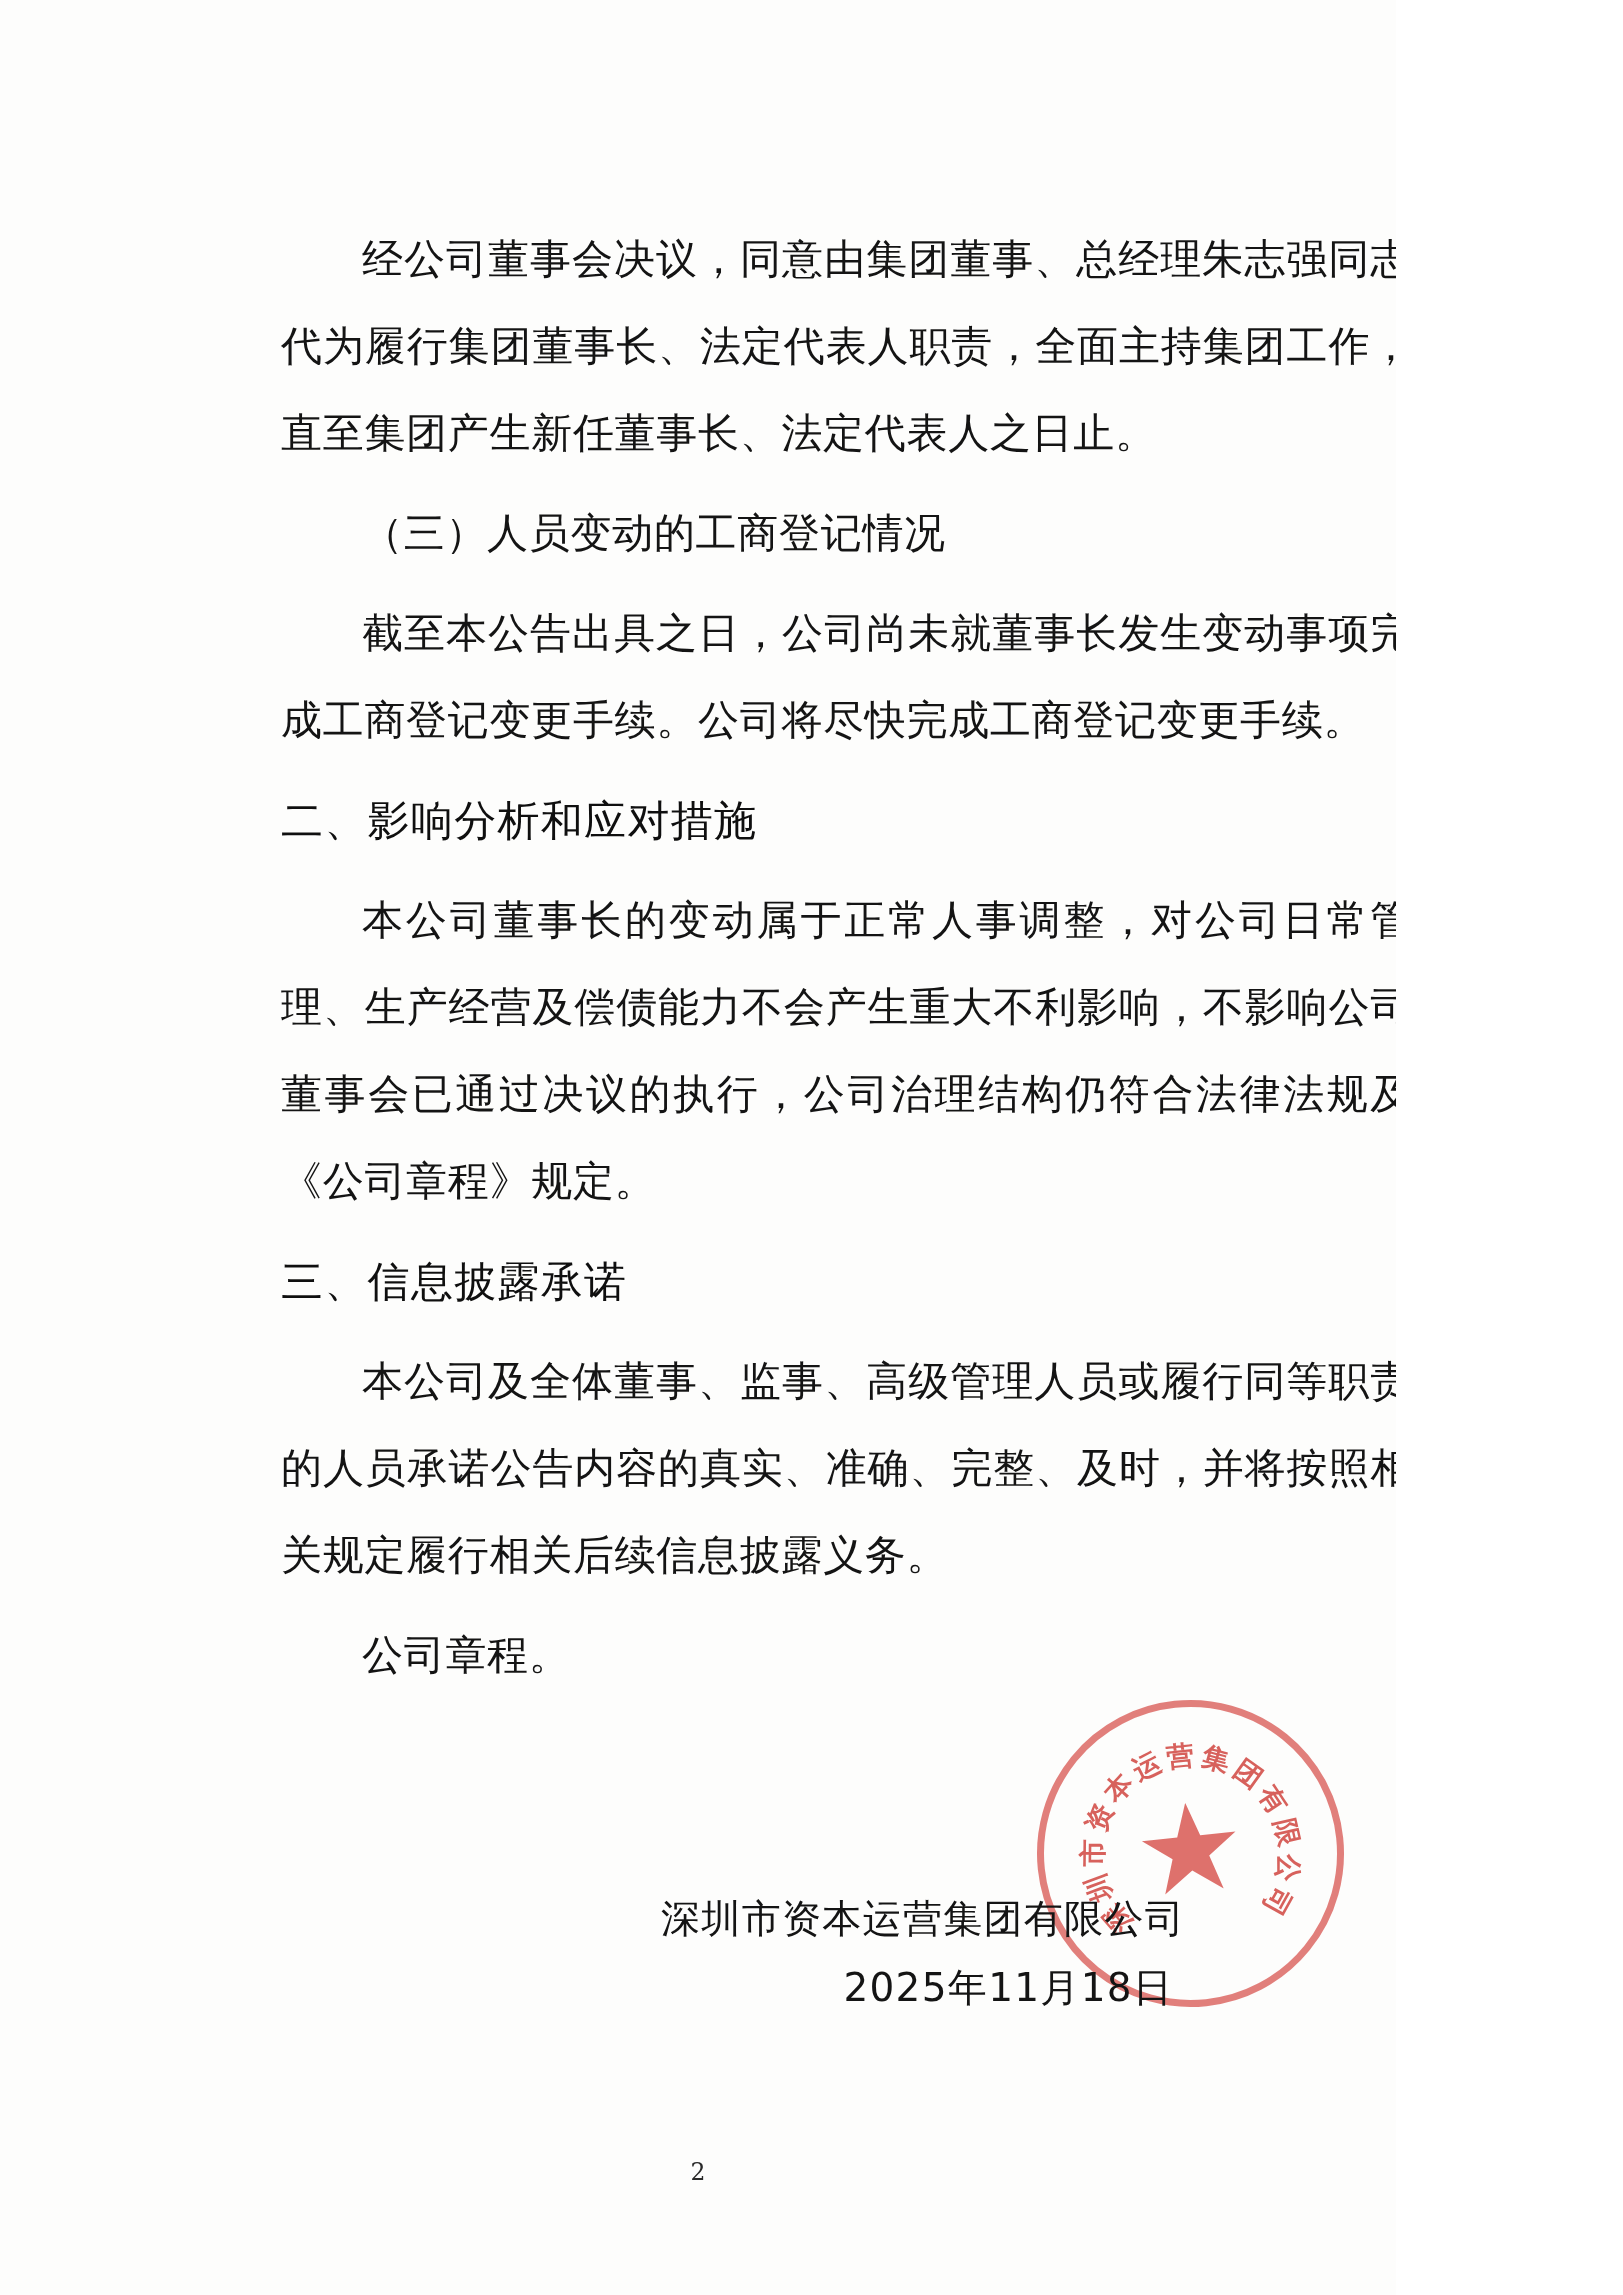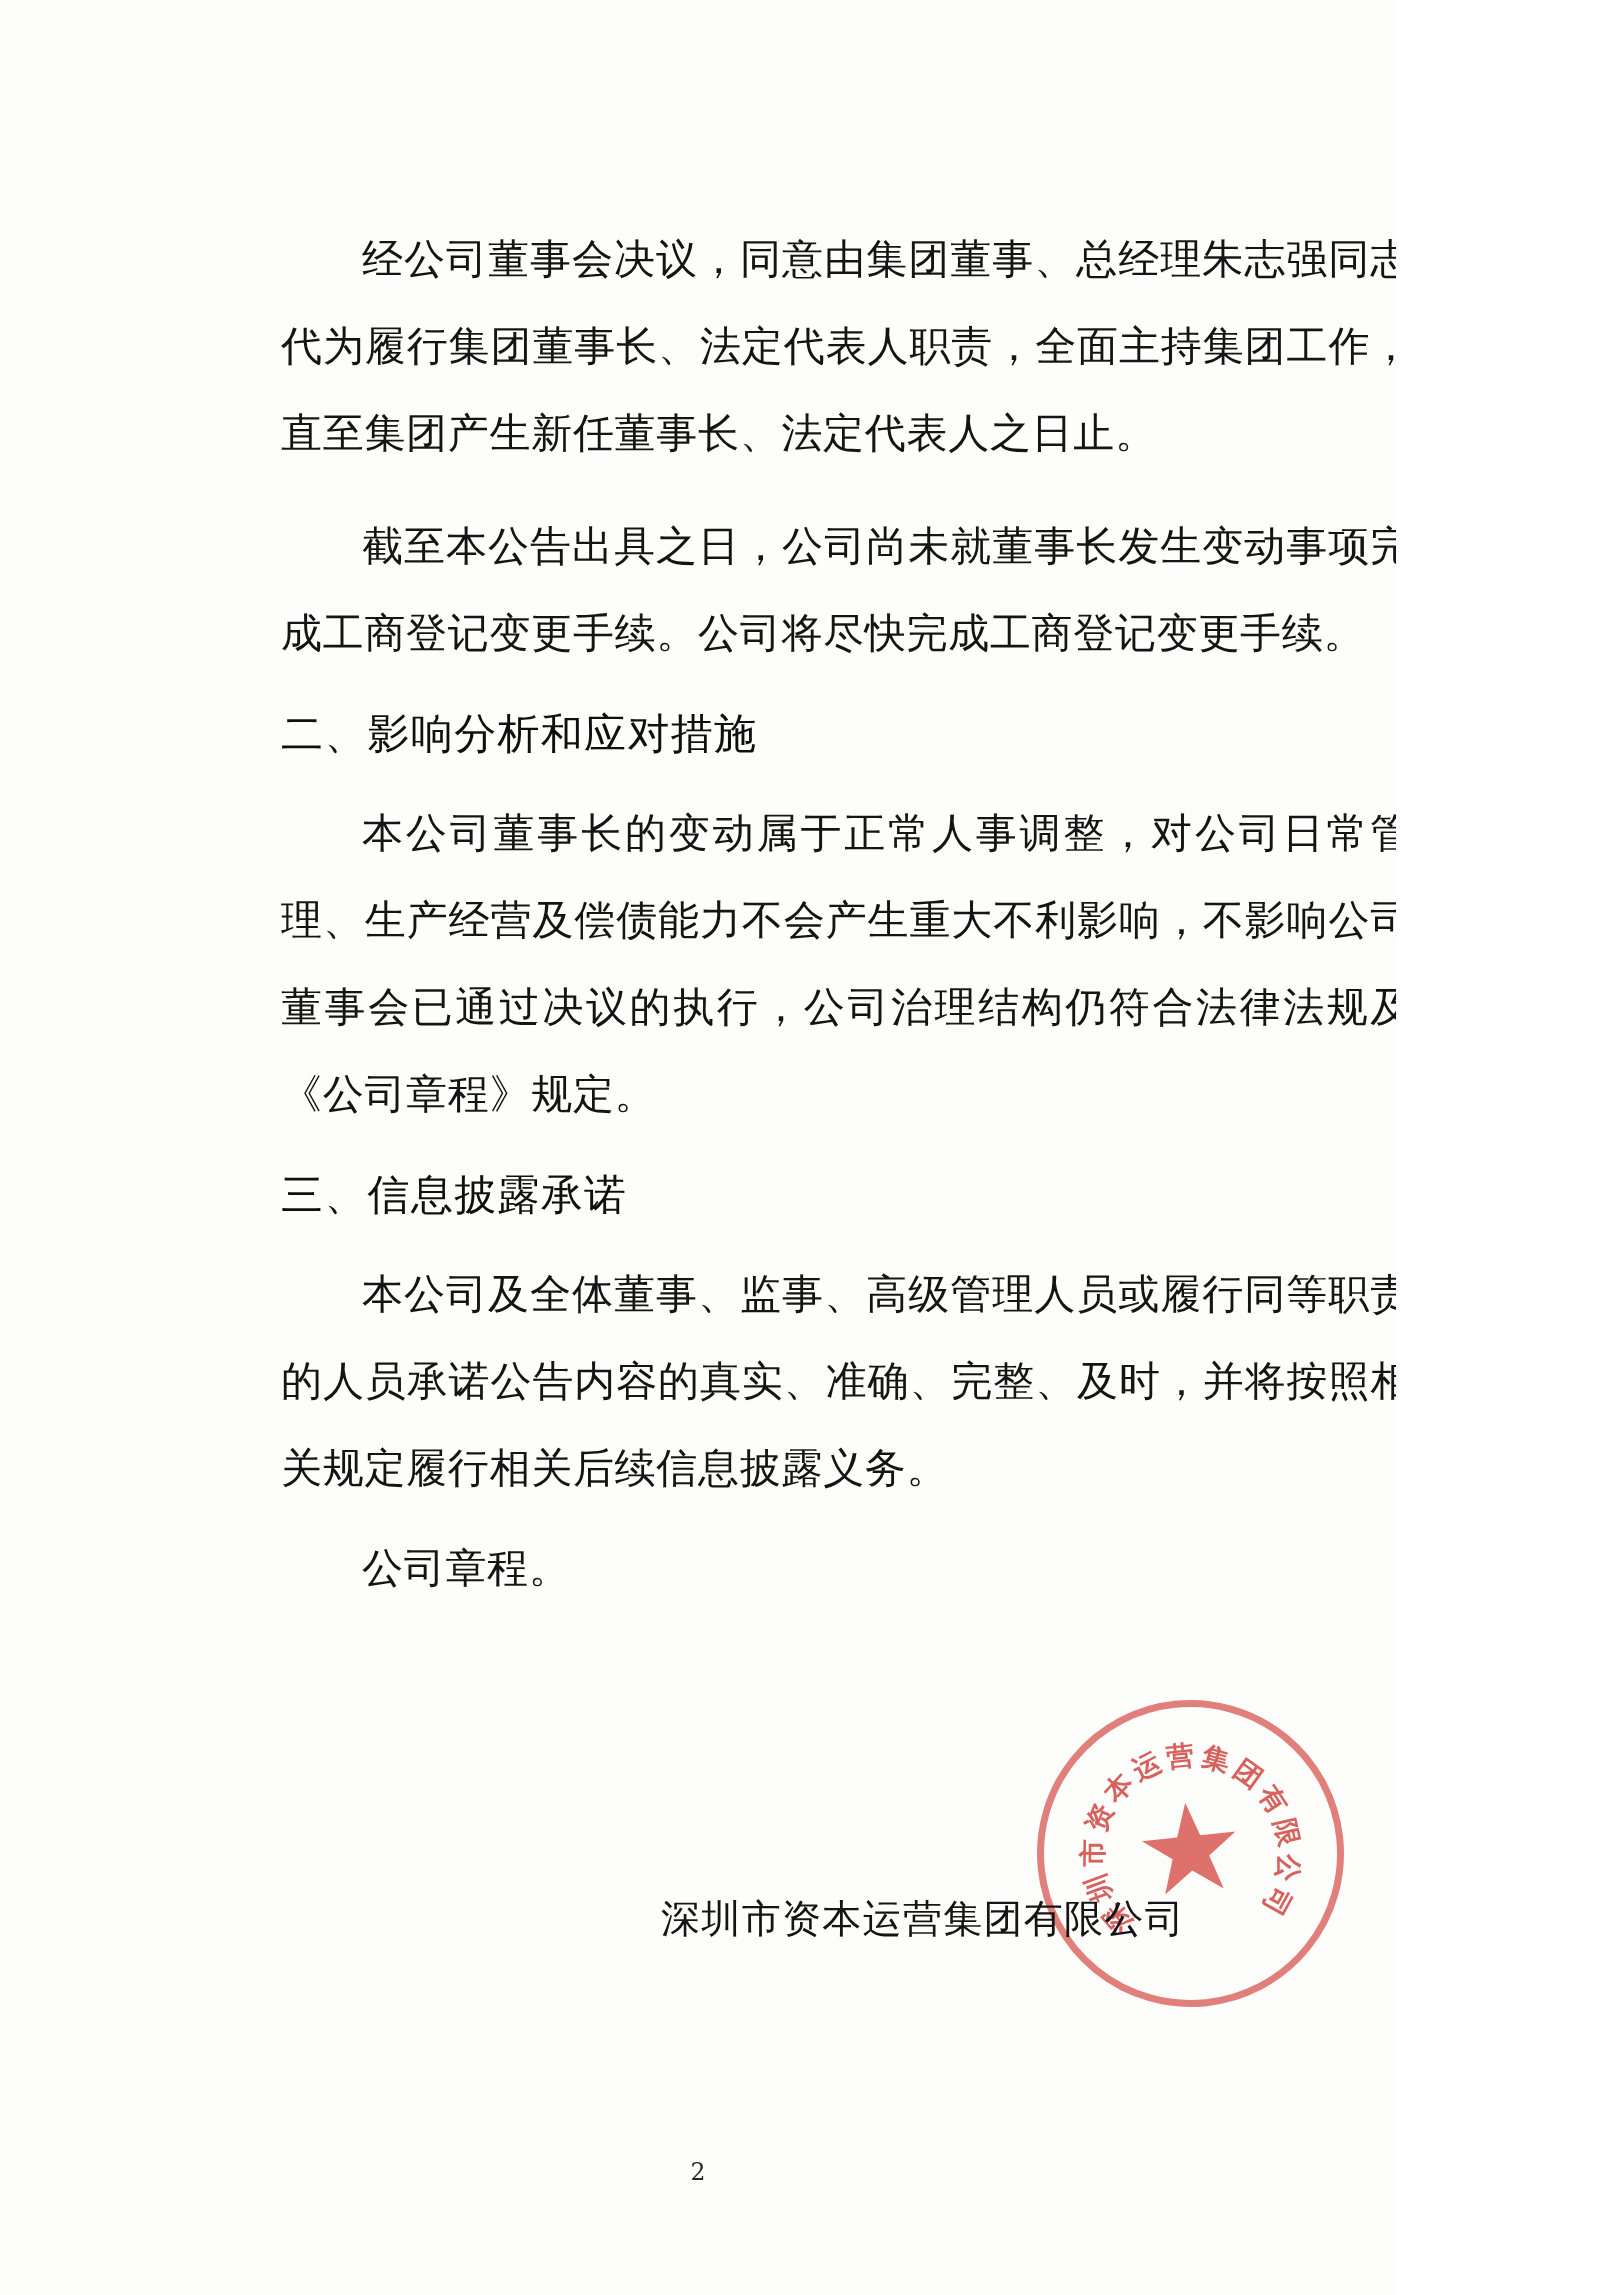--- a/index.html
+++ b/index.html
@@ -129,20 +129,21 @@
 </head>
 <body>
 
 <div class="page">
 
   <div class="content">
 
     <p class="para">经公司董事会决议，同意由集团董事、总经理朱志强同志代为履行集团董事长、法定代表人职责，全面主持集团工作，直至集团产生新任董事长、法定代表人之日止。</p>
     <div class="gap-sm"></div>
 
+    <p class="para">（三）人员变动的工商登记情况</p>
     <div class="gap-sm"></div>
 
     <p class="para">截至本公告出具之日，公司尚未就董事长发生变动事项完成工商登记变更手续。公司将尽快完成工商登记变更手续。</p>
     <div class="gap-sm"></div>
 
     <h2 class="heading">二、影响分析和应对措施</h2>
     <div class="gap-sm"></div>
 
     <p class="para">本公司董事长的变动属于正常人事调整，对公司日常管理、生产经营及偿债能力不会产生重大不利影响，不影响公司董事会已通过决议的执行，公司治理结构仍符合法律法规及《公司章程》规定。</p>
     <div class="gap-sm"></div>
@@ -171,18 +172,19 @@
         <span style="transform: rotate(62.5deg) translate(-0.5em, -116px);">有</span>
         <span style="transform: rotate(83.3333deg) translate(-0.5em, -116px);">限</span>
         <span style="transform: rotate(104.167deg) translate(-0.5em, -116px);">公</span>
         <span style="transform: rotate(125deg) translate(-0.5em, -116px);">司</span>
       </div>
     <div class="seal-star"></div>
   </div>
 
   <div class="sign-block">
     <div class="sign-line">深圳市资本运营集团有限公司</div>
+    <div class="sign-date">2025年11月18日</div>
   </div>
 
   <div class="page-number">2</div>
 
 </div>
 
 
 </body></html>

